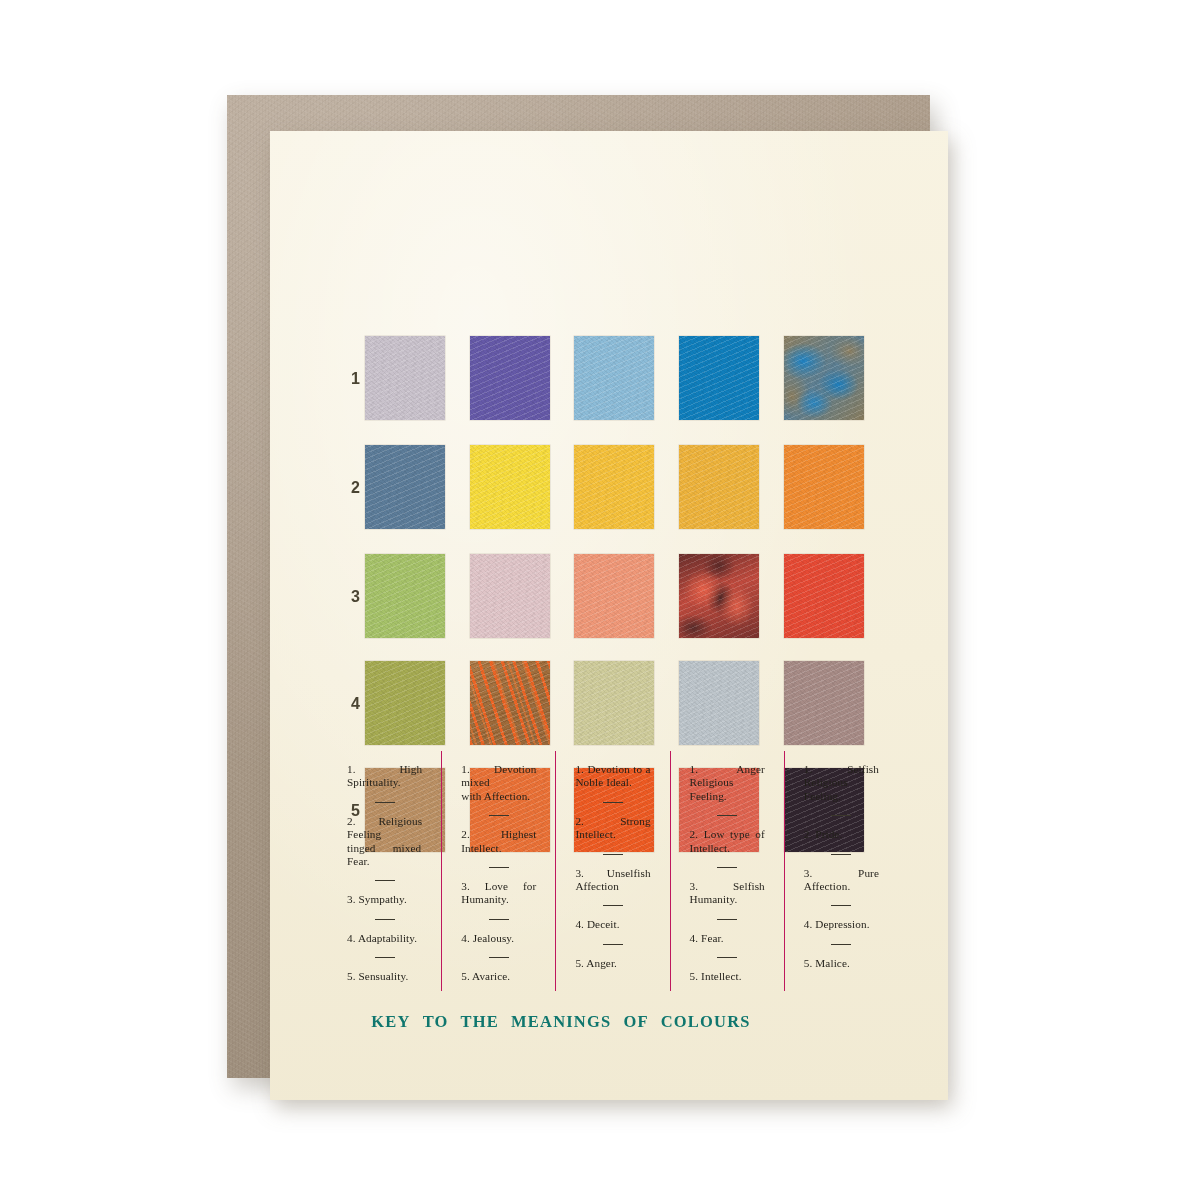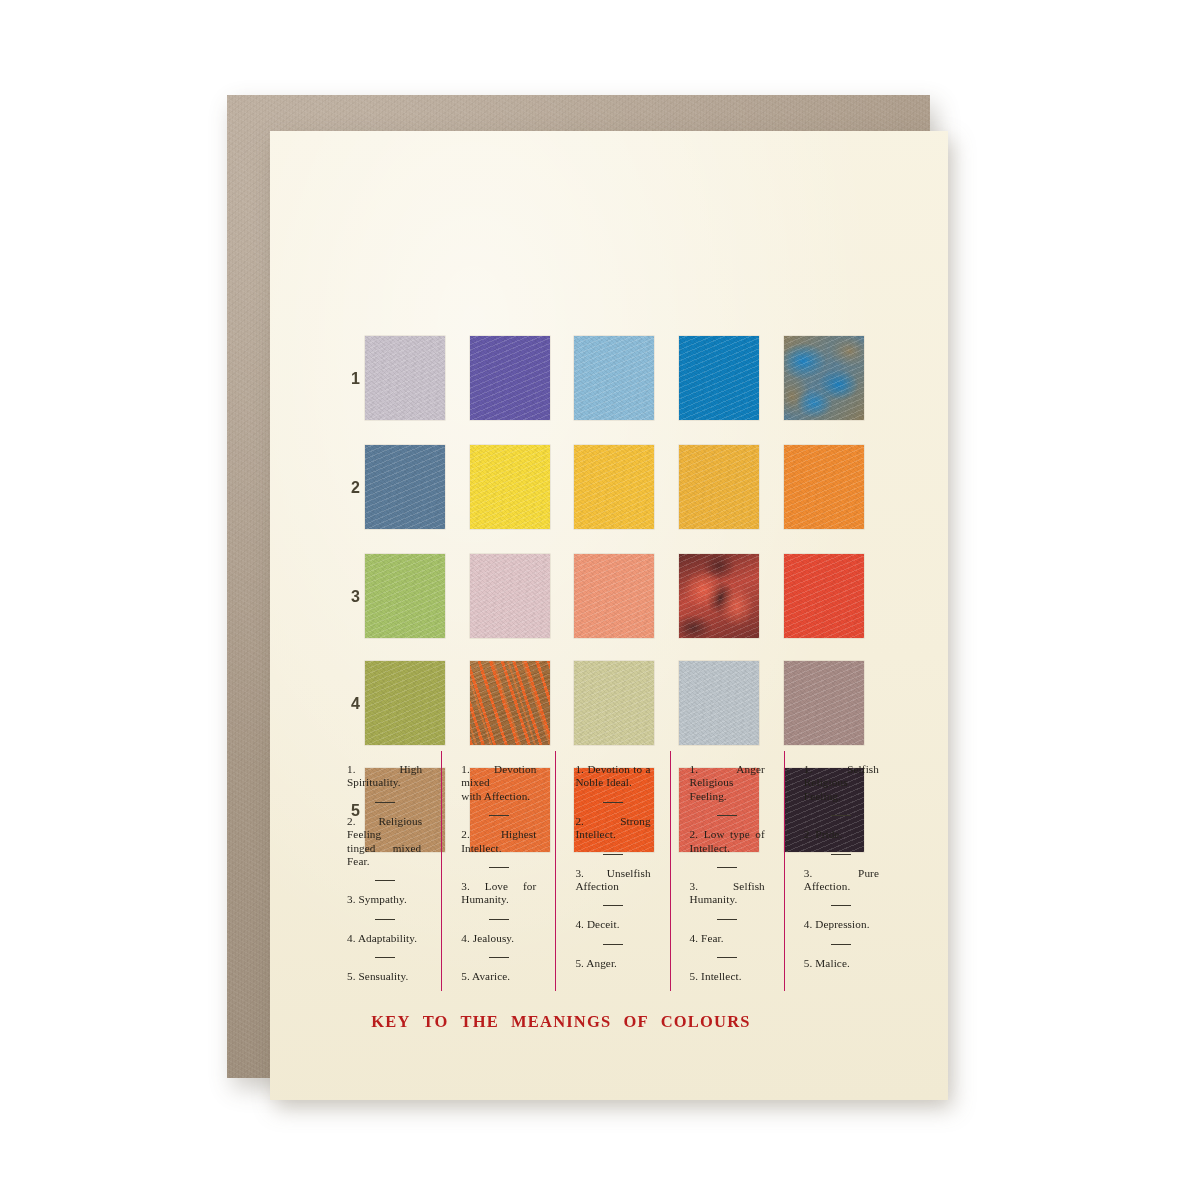--- a/index.html
+++ b/index.html
@@ -167,21 +167,21 @@
   #plate-title {
     position: absolute;
     left: 0;
     top: 881px;
     width: 582px;
     text-align: center;
     font-family: "Liberation Serif", serif;
     font-size: 16.5px;
     font-weight: 700;
     letter-spacing: 1.2px;
-    color: #b91c1c;
+    color: #0f766e;
   }
   #plate-title .w {
     margin: 0 6px;
   }
 </style>
 </head>
 <body>
 
 <div id="scene">
 

